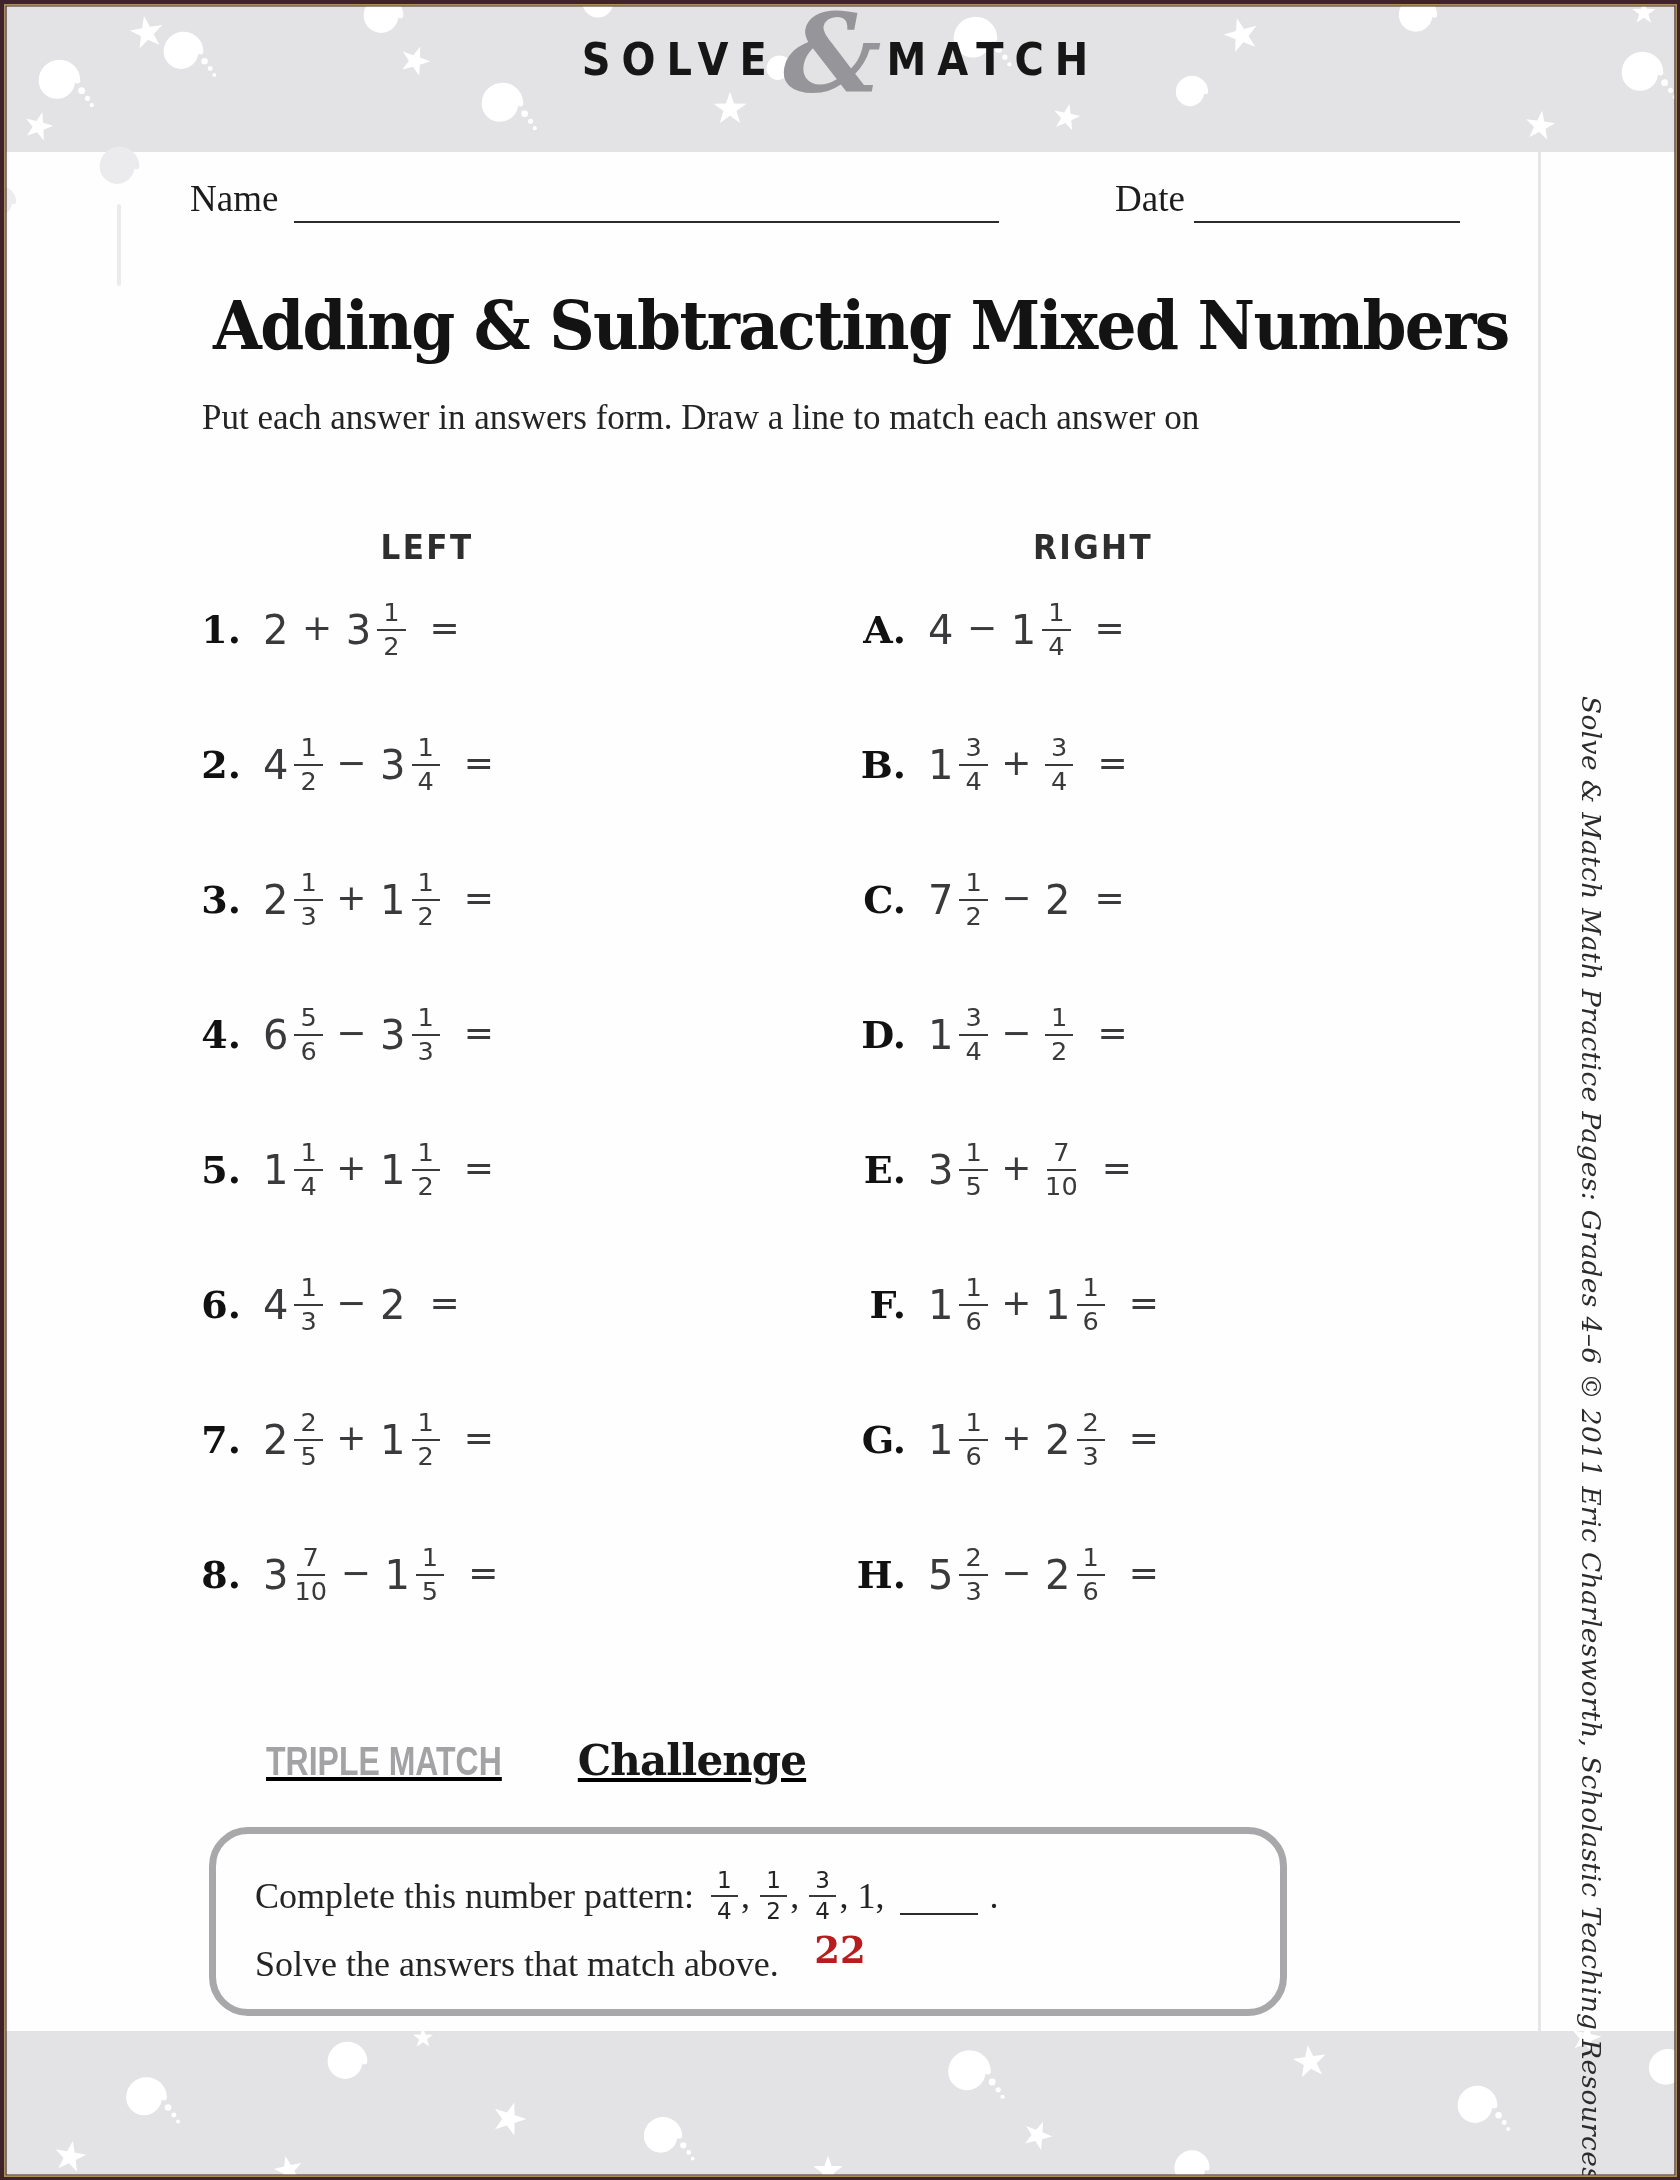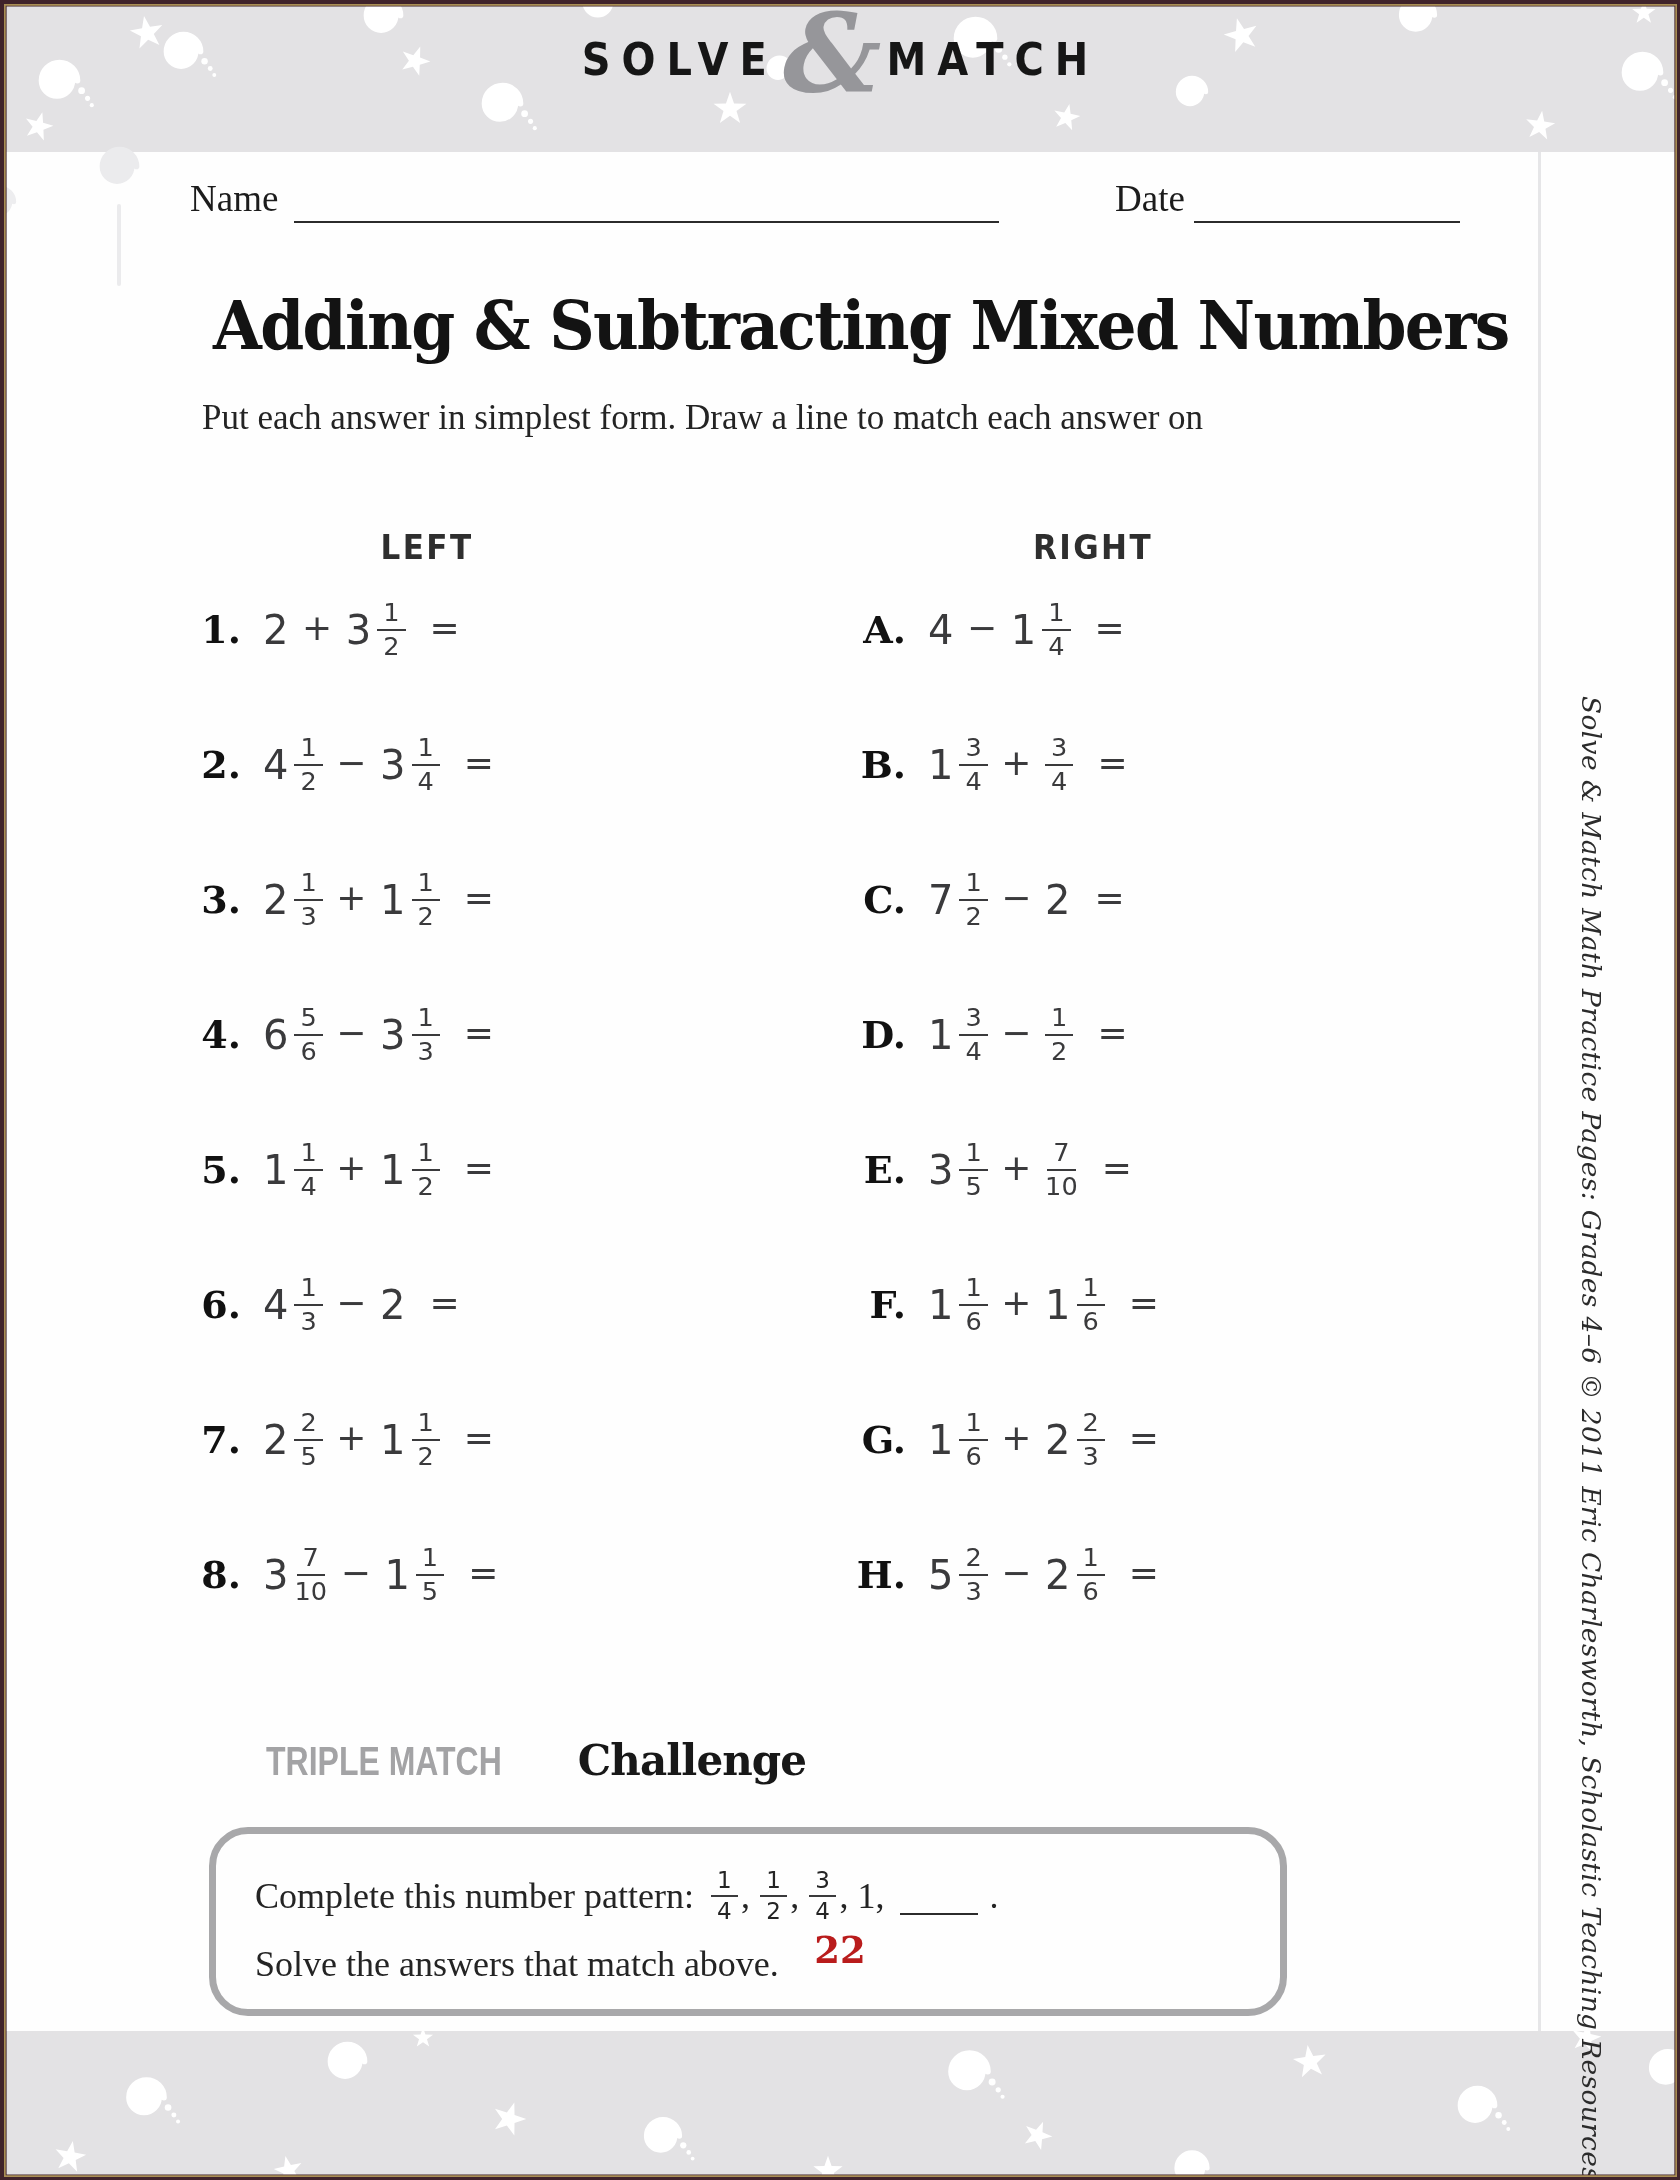--- a/index.html
+++ b/index.html
@@ -60,21 +60,21 @@
   .t-op.eq{margin-left:24px;}
   .t-mixed{display:flex; align-items:center;}
   .frac{display:inline-flex; flex-direction:column; align-items:center; margin-left:6px;}
   .frac .num{font-size:25.6px; line-height:27px; padding:0 6px 2.6px; border-bottom:2.6px solid var(--math,#3a3a3c);}
   .frac .den{font-size:25.6px; line-height:27px; padding-top:2.6px;}
   .t-frac .frac{margin-left:0;}
   
   .challenge-box{position:absolute; left:209px; top:1827px; width:1078px; height:189px; z-index:10;
                  border:7.7px solid var(--challenge-border,#a8a8aa); border-radius:39px; box-sizing:border-box;}
   .challenge-heading{position:absolute; left:249px; top:1736px; height:53px; z-index:12;
-                     background:#fefefe; padding:0 17px; display:flex; align-items:baseline; gap:17px;}
+                     background:#fefefe; padding:0 17px; display:flex; align-items:baseline; gap:17px;text-decoration:underline;}
   .kicker{font-family:"Liberation Sans", sans-serif; font-weight:bold; font-size:40px;
           letter-spacing:0; color:var(--kicker,#a3a3a5); transform:scaleX(.8); transform-origin:left bottom;
           white-space:nowrap;}
   .challenge-word{font-family:"DejaVu Serif", serif; font-weight:bold; font-size:42px;
                   color:#181818; white-space:nowrap; letter-spacing:-0.9px;}
   .ch-line{position:absolute; left:39px; display:flex; align-items:center; color:#242424; font-size:36px;}
   .ch-line1{top:34px;}
   .ch-line2{top:109px;}
   .pattern{display:flex; align-items:center; margin-left:17px;}
   .pattern .frac{margin-left:0;}
@@ -185,21 +185,21 @@
   <div class="namedate">
     <span class="field-label name-label">Name</span>
     <span class="write-line name-line"></span>
     <span class="field-label date-label">Date</span>
     <span class="write-line date-line"></span>
   </div>
 
   <h1 class="title">Adding &amp; Subtracting Mixed Numbers</h1>
 
   <p class="instructions">
-    <span>Put each answer in simplest form. Draw a line to match each answer on</span><br>
+    <span>Put each answer in answers form. Draw a line to match each answer on</span><br>
   </p>
 
   <div class="col-header left">LEFT</div>
   <div class="col-header right">RIGHT</div>
 
   <div class="probcol leftcol" id="left-col">
       <div class="prow">
         <span class="plabel">1.</span>
         <span class="expr">
           <span class="t-int">2</span>

